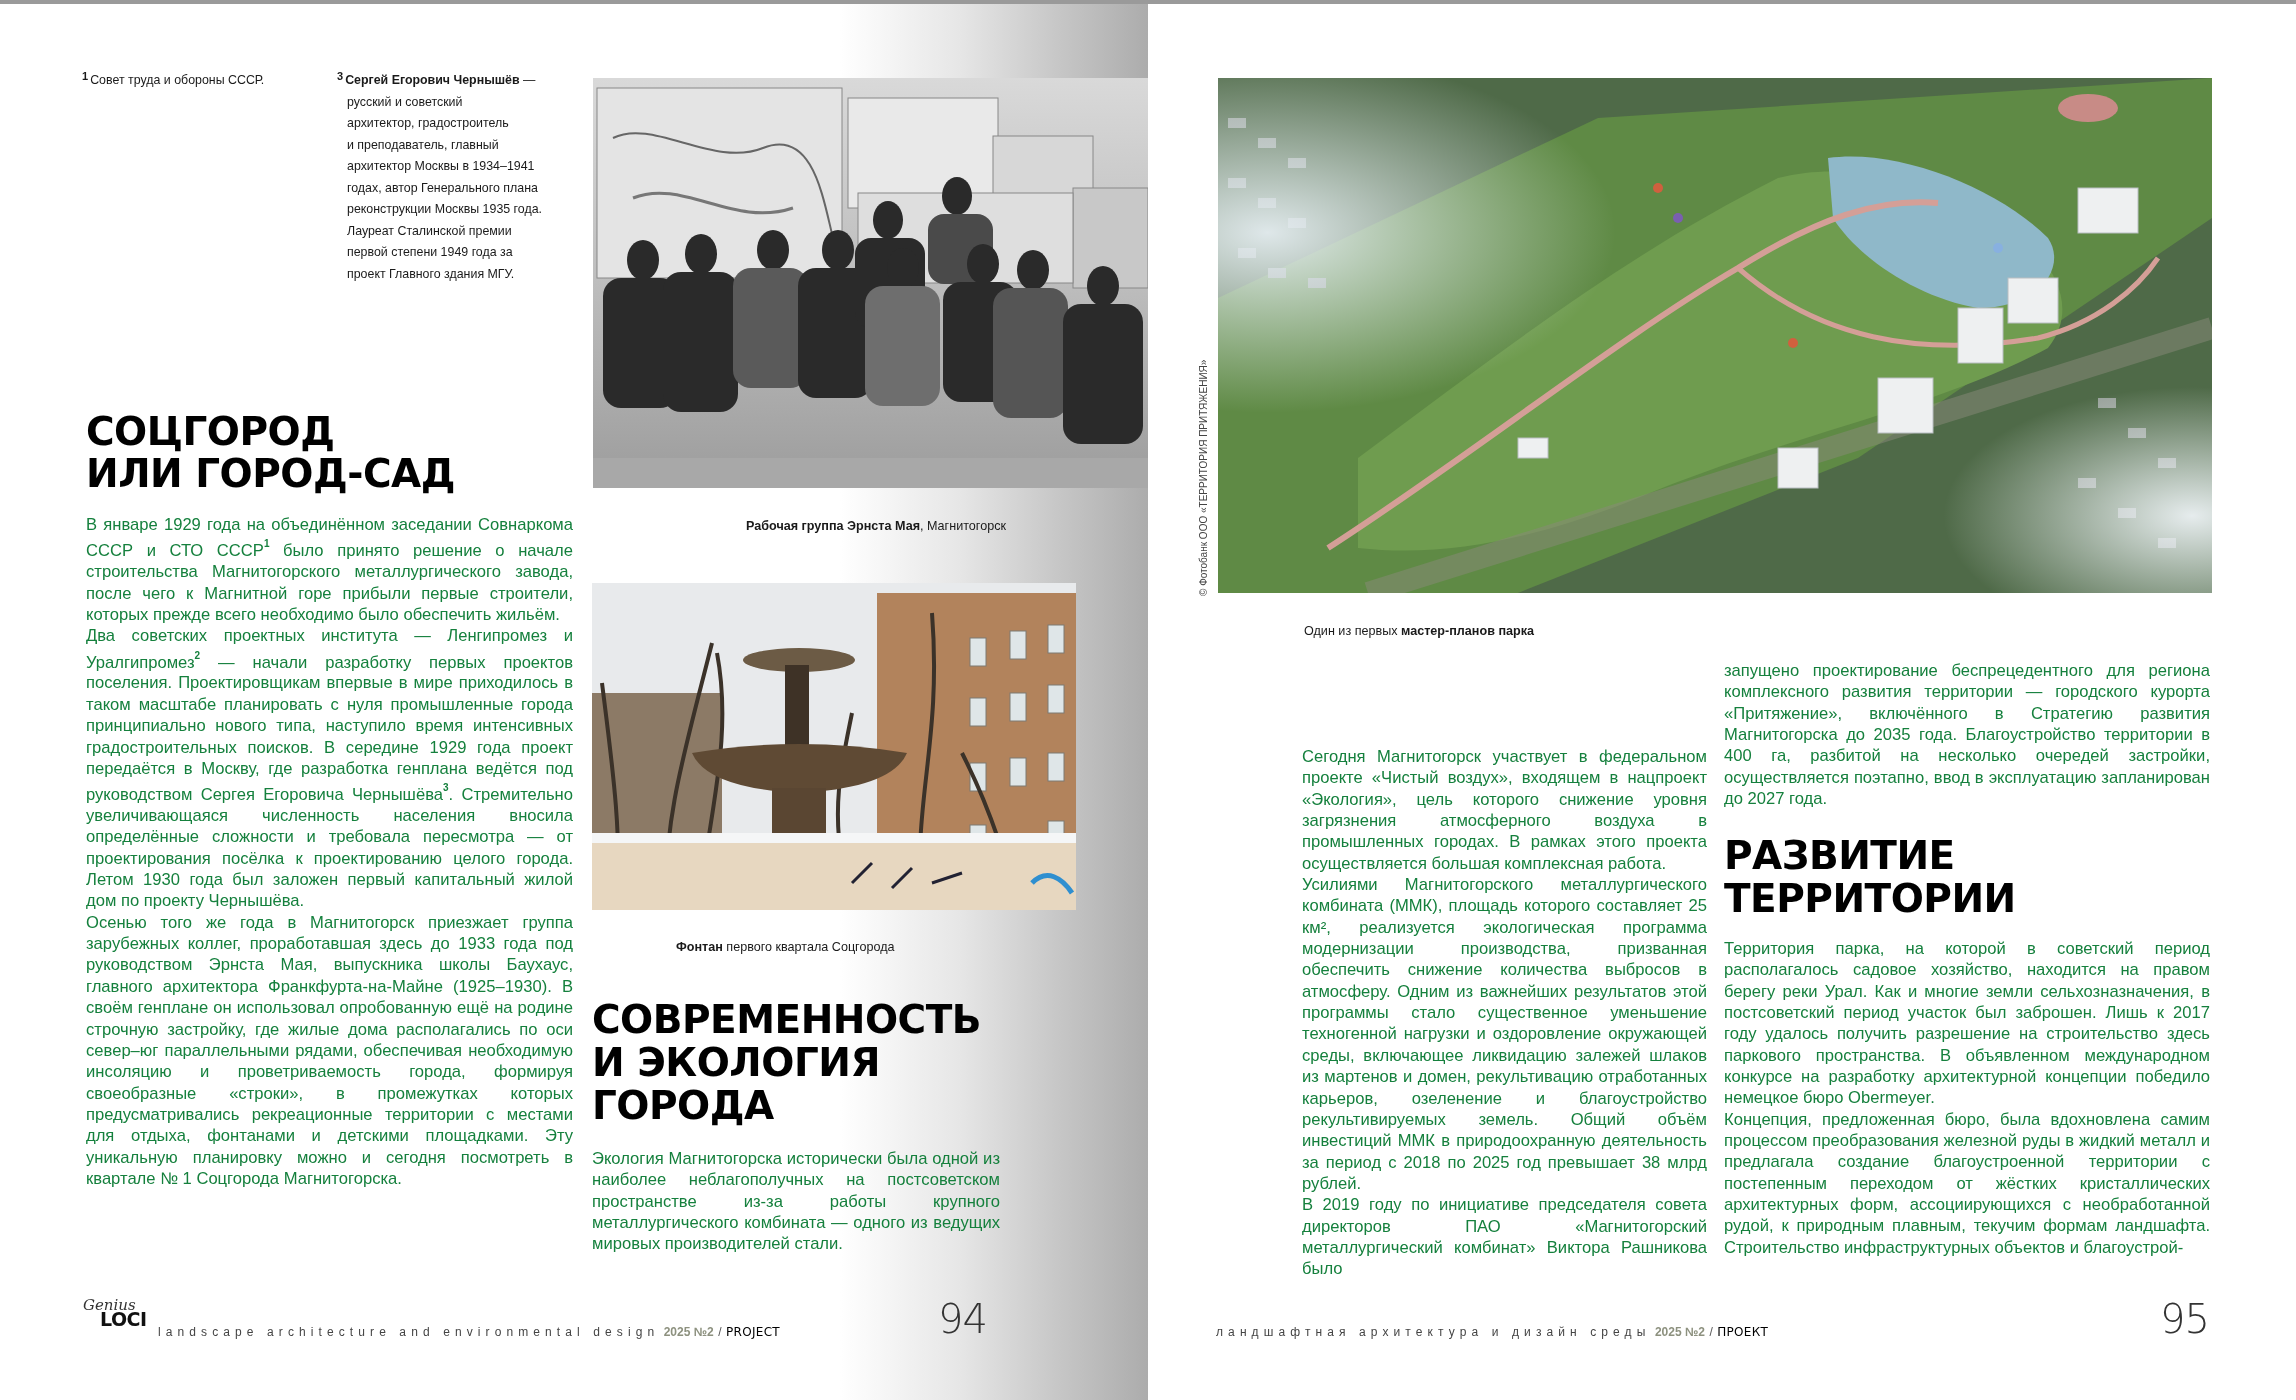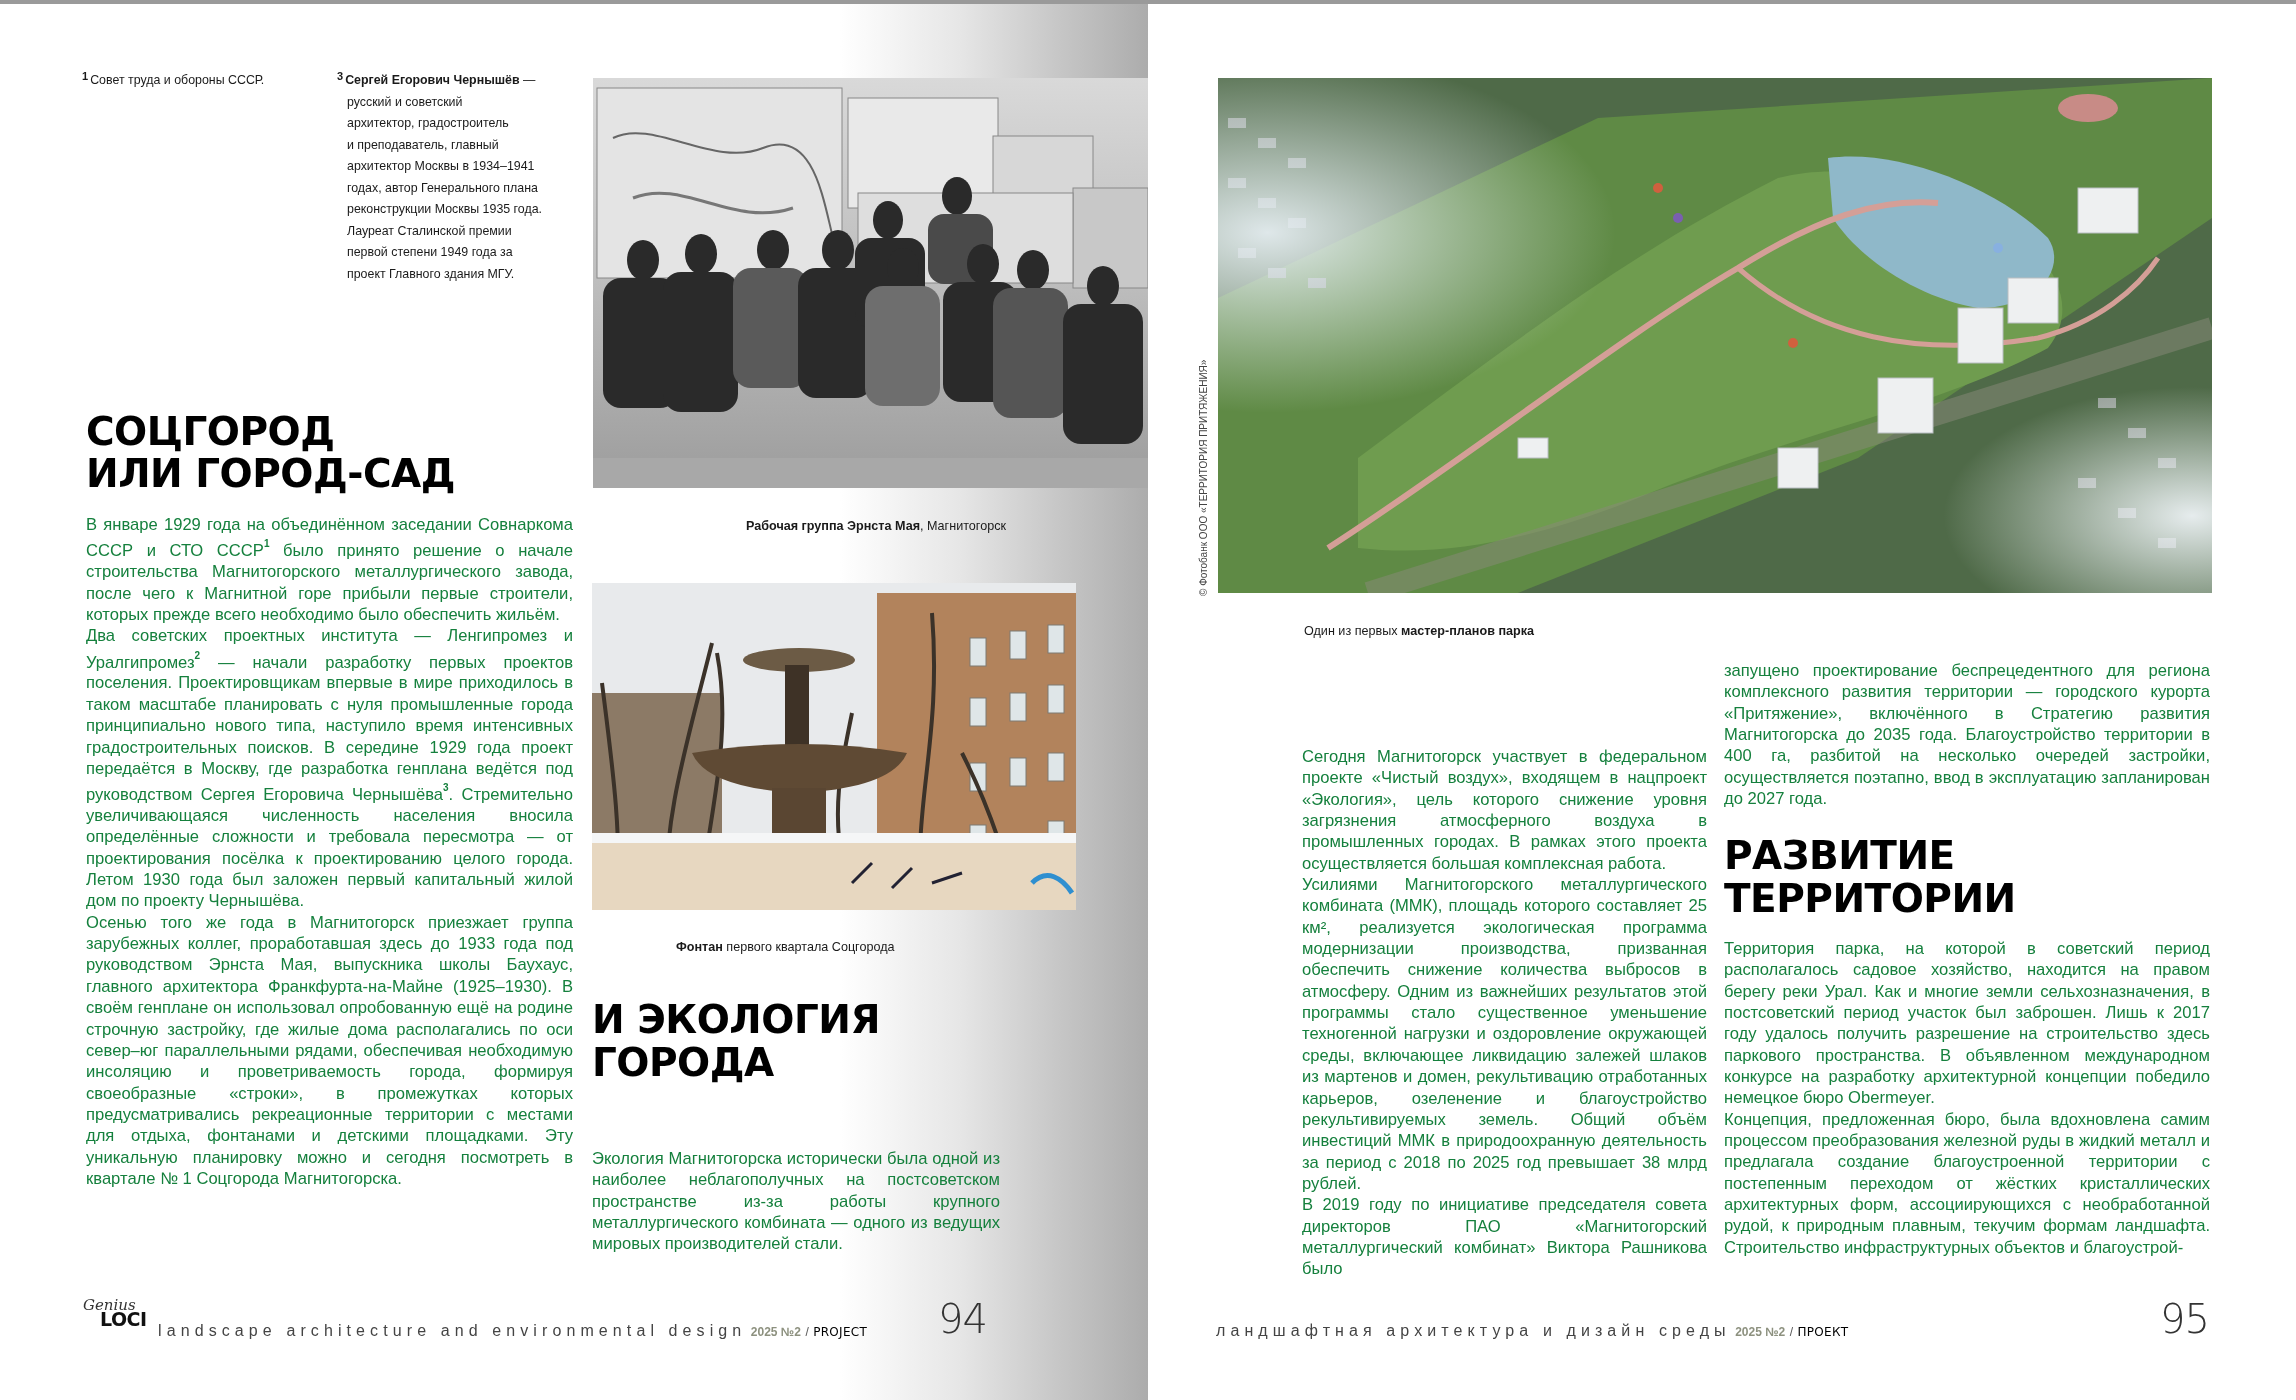--- a/index.html
+++ b/index.html
@@ -35,21 +35,21 @@
   
   .photo { position: absolute; overflow: hidden; }
   .photo svg { width: 100%; height: 100%; display: block; }
 
   .credit { position: absolute; left: 1198px; top: 596px; transform-origin: 0 0; transform: rotate(-90deg);
     font-size: 10px; color: #444; white-space: nowrap; }
 
   
   .footer-logo-script { font-family: "DejaVu Serif", serif; font-style: italic; font-size: 15px; color: #333; }
   .footer-logo-bold { font-family: "DejaVu Sans", sans-serif; font-weight: 900; font-size: 19px; color: #111; letter-spacing: -0.5px; }
-  .footer-tag { font-size: 16px; letter-spacing: 5.1px; color: #444; white-space: nowrap; }
+  .footer-tag { font-size: 12px; letter-spacing: 5.1px; color: #444; white-space: nowrap; }
   .footer-issue { font-weight: 700; font-size: 12px; color: #8d917f; letter-spacing: 0; }
   .footer-sep { font-size: 12px; color: #555; }
   .footer-section { font-family: "DejaVu Sans", sans-serif; font-weight: 400; font-size: 12px; color: #000; letter-spacing: 0.3px; }
   .page-num { font-family: "DejaVu Sans", sans-serif; font-weight: 200; font-size: 40px; color: #333; letter-spacing: -1px; }
 </style>
 </head>
 <body>
 
 <div class="topbar"></div>
 
@@ -165,20 +165,21 @@
     <rect x="0" y="250" width="484" height="10" fill="#f5f6f7"></rect>
     <path d="M260,300 L280,280 M300,305 L320,285 M340,300 L370,290" stroke="#223" stroke-width="3"></path>
     <path d="M440,300 C455,285 470,295 480,310" stroke="#2f8fd0" stroke-width="5" fill="none"></path>
   </svg>
 </div>
 <div class="abs caption" style="left:676px; top:940px;">
   <b>Фонтан</b><span> первого квартала Соцгорода</span>
 </div>
 
 <div class="abs heading" style="left:592px; top:998px; font-size:39px; line-height:43px;">
+  <span>Современность</span>
   <span>и экология</span>
   <span>города</span>
 </div>
 
 <div class="abs body-text" style="left:592px; top:1148px; width:408px;">
   <p>Экология Магнитогорска исторически была одной из наиболее неблагополучных на постсоветском пространстве из-за работы крупного металлургического комбината — одного из ведущих мировых производителей стали.</p>
 </div>
 
 <div class="abs" style="left:83px; top:1298px; line-height:14px;">
   <div class="footer-logo-script">Genius</div>

